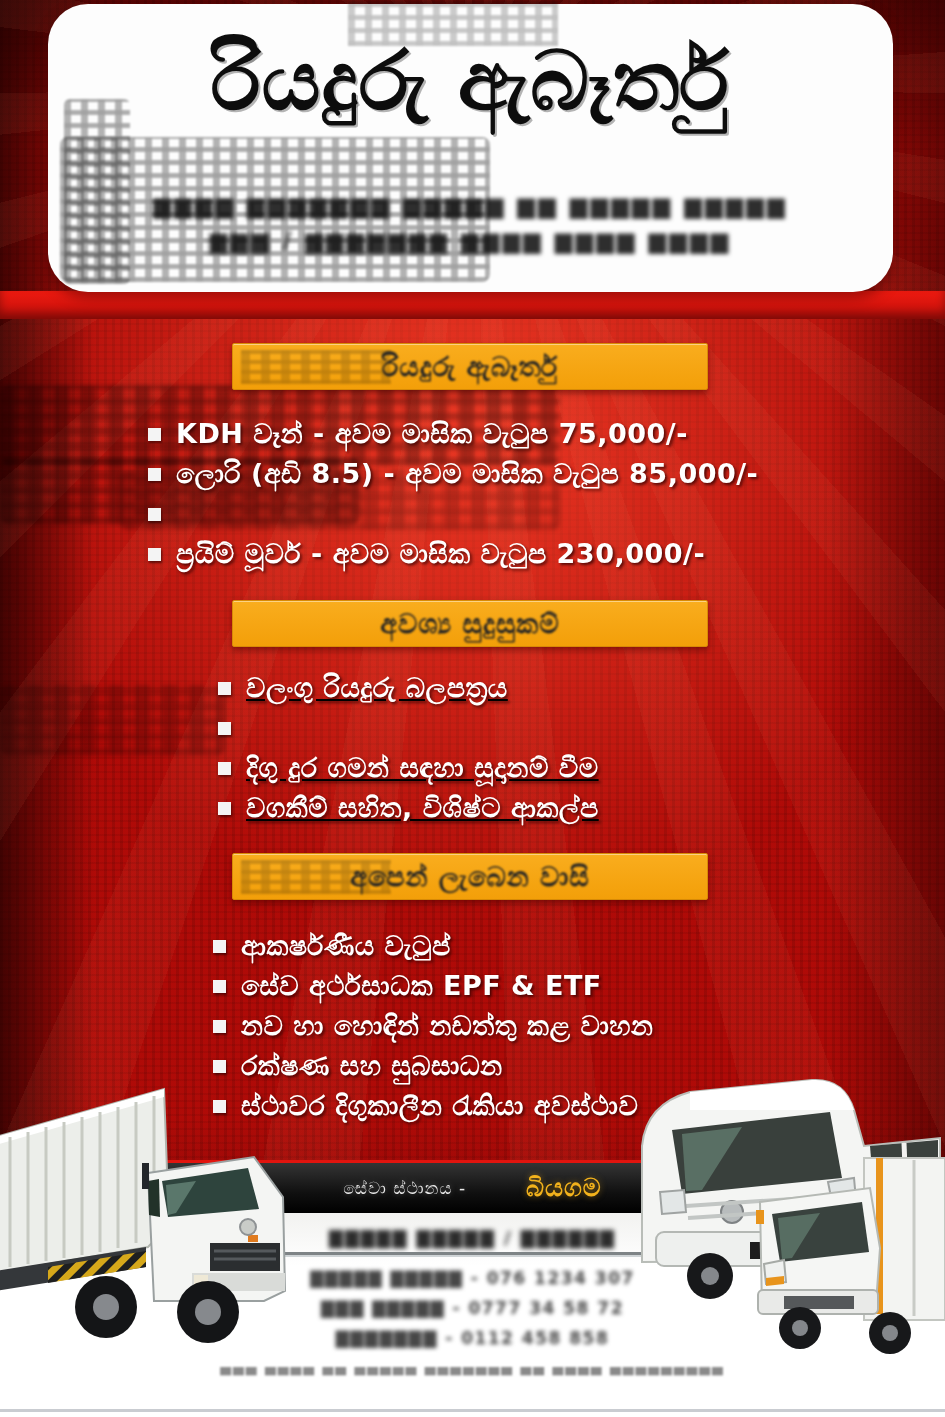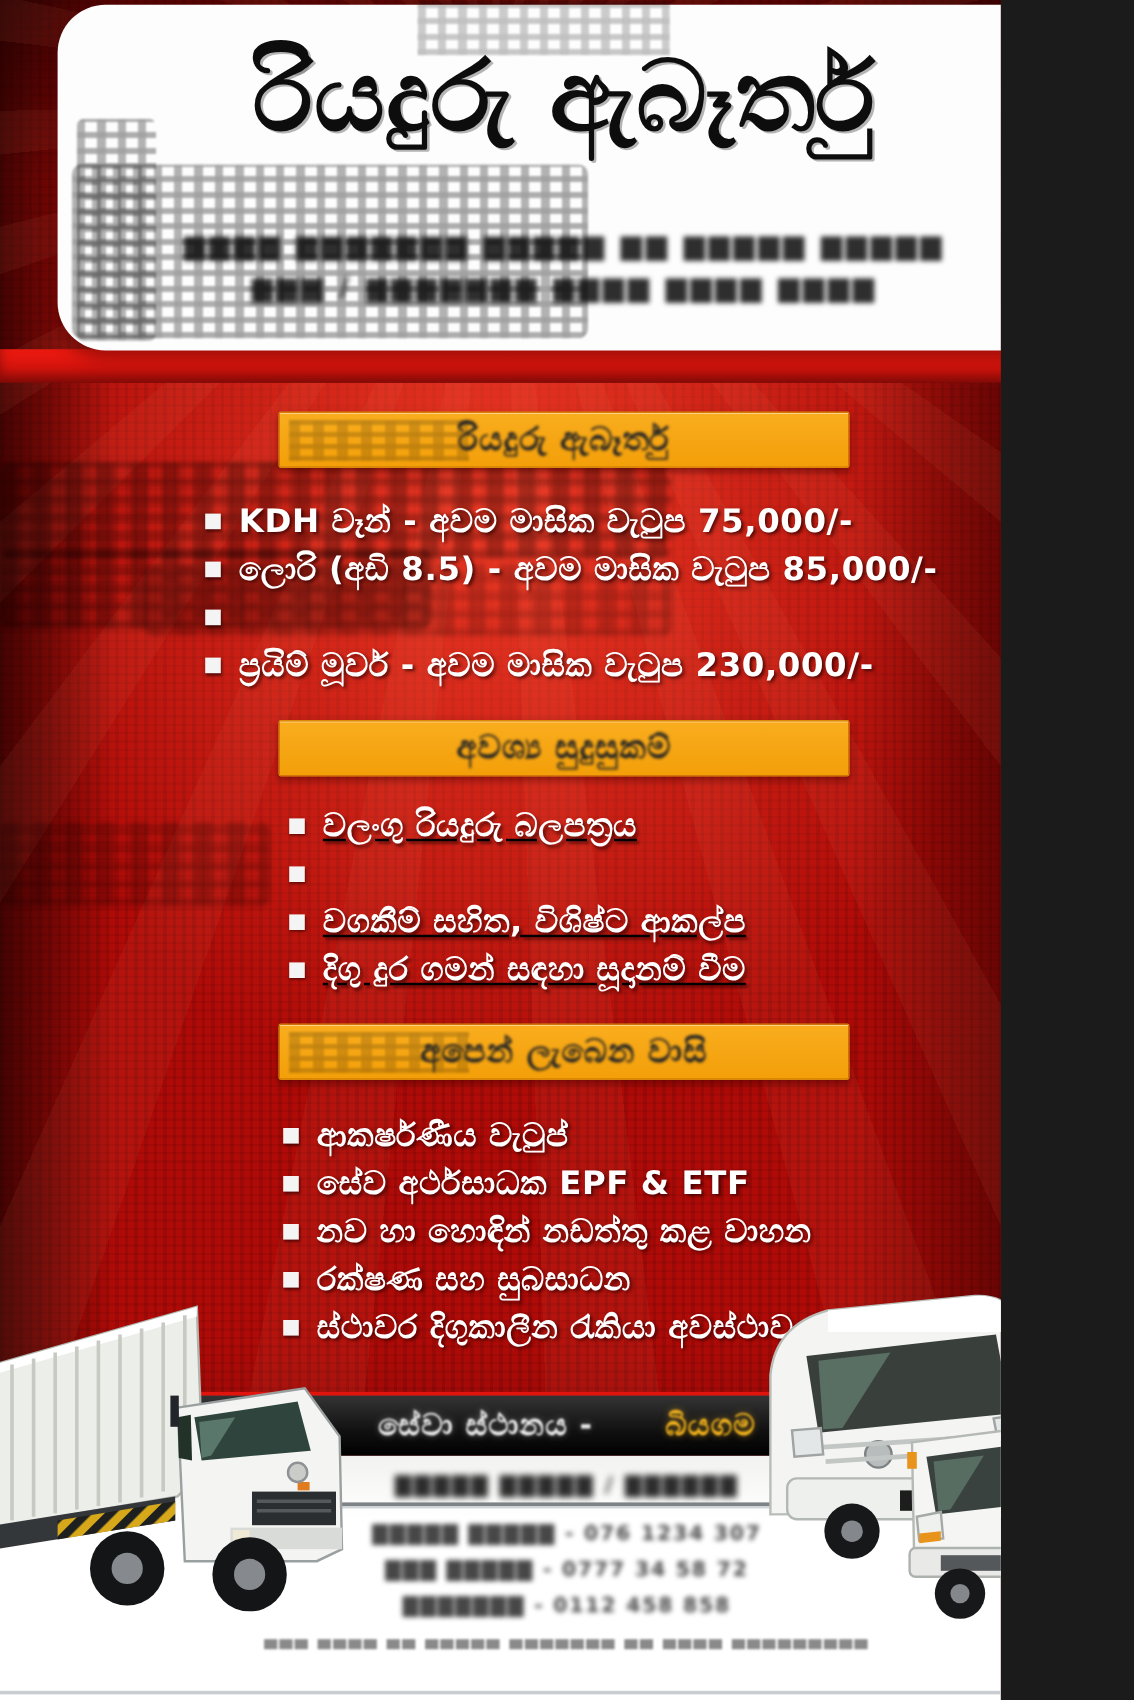--- a/index.html
+++ b/index.html
@@ -1,18 +1,18 @@
 <!DOCTYPE html>
 <html><head>
 <meta charset="utf-8">
 <style>
   html,body{margin:0;padding:0;background:#1b1b1b;}
   *{box-sizing:border-box;}
   .poster{
-    position:relative;width:834px;height:1417px;overflow:hidden;
+    position:relative;width:945px;height:1417px;overflow:hidden;
     font-family:"DejaVu Sans",sans-serif;
     background-color:#ad0a07;
     background-image:
       linear-gradient(90deg, rgba(25,0,0,.72), rgba(25,0,0,0) 95px),
       linear-gradient(270deg, rgba(35,0,0,.5), rgba(35,0,0,0) 120px),
       linear-gradient(180deg, rgba(30,0,0,.6), rgba(30,0,0,0) 150px),
       linear-gradient(0deg, rgba(25,0,0,.45) 0 60px, rgba(25,0,0,0) 300px),
       radial-gradient(ellipse 75% 52% at 50% 30%, rgba(255,70,45,.78), rgba(190,14,10,.12) 68%),
       repeating-linear-gradient(90deg, rgba(0,0,0,.12) 0 3px, rgba(255,255,255,0) 3px 8px),
       repeating-linear-gradient(0deg, rgba(0,0,0,.08) 0 2px, rgba(255,255,255,0) 2px 7px);
@@ -76,33 +76,33 @@
   }
   .sh1{top:343px;} .sh2{top:600px;} .sh3{top:853px;}
   .bar-noise{position:absolute;left:8px;top:6px;width:150px;height:34px;opacity:.22;filter:blur(1px);
     background:repeating-linear-gradient(0deg, rgba(0,0,0,.8) 0 4px, transparent 4px 10px),
                repeating-linear-gradient(90deg, rgba(0,0,0,.7) 0 9px, transparent 9px 20px);}
   
   .blist{position:absolute;z-index:2;margin:0;padding:0;list-style:none;}
   .l1{left:148px;top:414px;}
   .l2{left:218px;top:668px;text-decoration:underline;}
   .l3{left:213px;top:926px;}
-  .blist li{display:flex;align-items:center;height:40px;white-space:nowrap;margin-left:23px;}
+  .blist li{display:flex;align-items:center;height:40px;white-space:nowrap;}
   .sq{width:13px;height:13px;background:#f4f4f4;margin-right:15px;flex:none;
       box-shadow:1px 2px 2px rgba(40,0,0,.6);}
   .btxt{font-size:27px;font-weight:700;color:#ffffff;letter-spacing:.5px;
         text-shadow:2px 2px 3px rgba(45,0,0,.75);}
   
   .location-bar{
     position:absolute;left:0;top:1163px;width:945px;height:50px;z-index:2;
     background:linear-gradient(180deg,#343434,#101010 60%,#000);
     display:flex;align-items:center;justify-content:center;gap:12px;
     box-shadow:0 -3px 0 #e1140e;
   }
-  .loc-label{font-size:25px;font-weight:700;color:#e9e9e9;letter-spacing:1px;filter:blur(.7px);
+  .loc-label{font-size:17px;font-weight:400;color:#e9e9e9;letter-spacing:1px;filter:blur(.7px);
              text-shadow:0 0 6px rgba(255,255,255,.35);}
   .loc-value{font-size:25px;font-weight:700;color:#f2b21c;letter-spacing:1px;filter:blur(.7px);
              text-shadow:0 0 6px rgba(242,178,28,.5);margin-left:48px;}
   
   .contact-panel{position:absolute;left:0;top:1213px;width:945px;height:204px;z-index:1;
     background:linear-gradient(180deg,#f2f2f0,#ffffff 26%);}
   .hotline{position:absolute;left:0;right:0;top:14px;text-align:center;
     font-size:18px;font-weight:700;color:#2c2c2c;letter-spacing:2px;filter:blur(2.6px);white-space:nowrap;}
   .divider{position:absolute;left:268px;top:39px;width:452px;height:3px;
     border-top:3px solid #7e8486;border-bottom:2px solid #cfd4d6;}
@@ -173,26 +173,26 @@
         <span class="sq"></span>
         <span class="btxt">වලංගු රියදුරු බලපත්‍රය</span>
       </li>
 
       <li>
         <span class="sq"></span>
       </li>
 
       <li>
         <span class="sq"></span>
+        <span class="btxt">දිගු දුර ගමන් සඳහා සූදානම් වීම</span>
+      </li>
+
+      <li>
+        <span class="sq"></span>
         <span class="btxt">වගකීම් සහිත, විශිෂ්ට ආකල්ප</span>
-      </li>
-
-      <li>
-        <span class="sq"></span>
-        <span class="btxt">දිගු දුර ගමන් සඳහා සූදානම් වීම</span>
       </li>
     </ul>
 
   <div class="section-header sh3">
     <div class="bar-noise"></div>
     <span>අපෙන් ලැබෙන වාසි</span>
   </div>
   <ul class="blist l3">
 
       <li>

